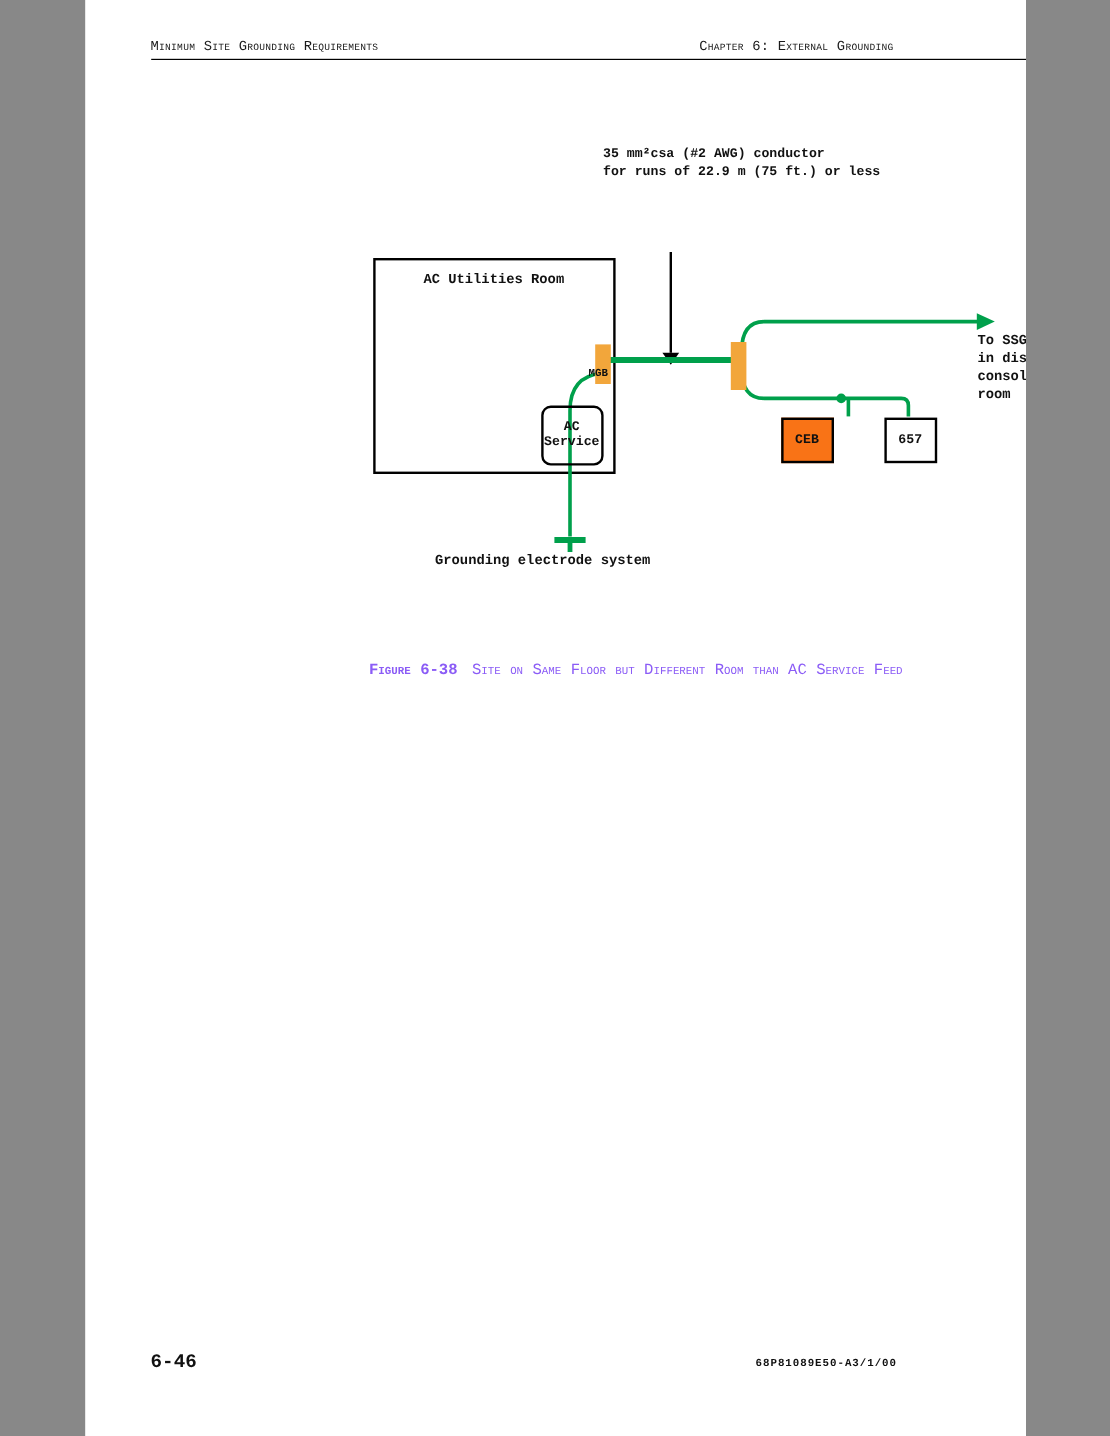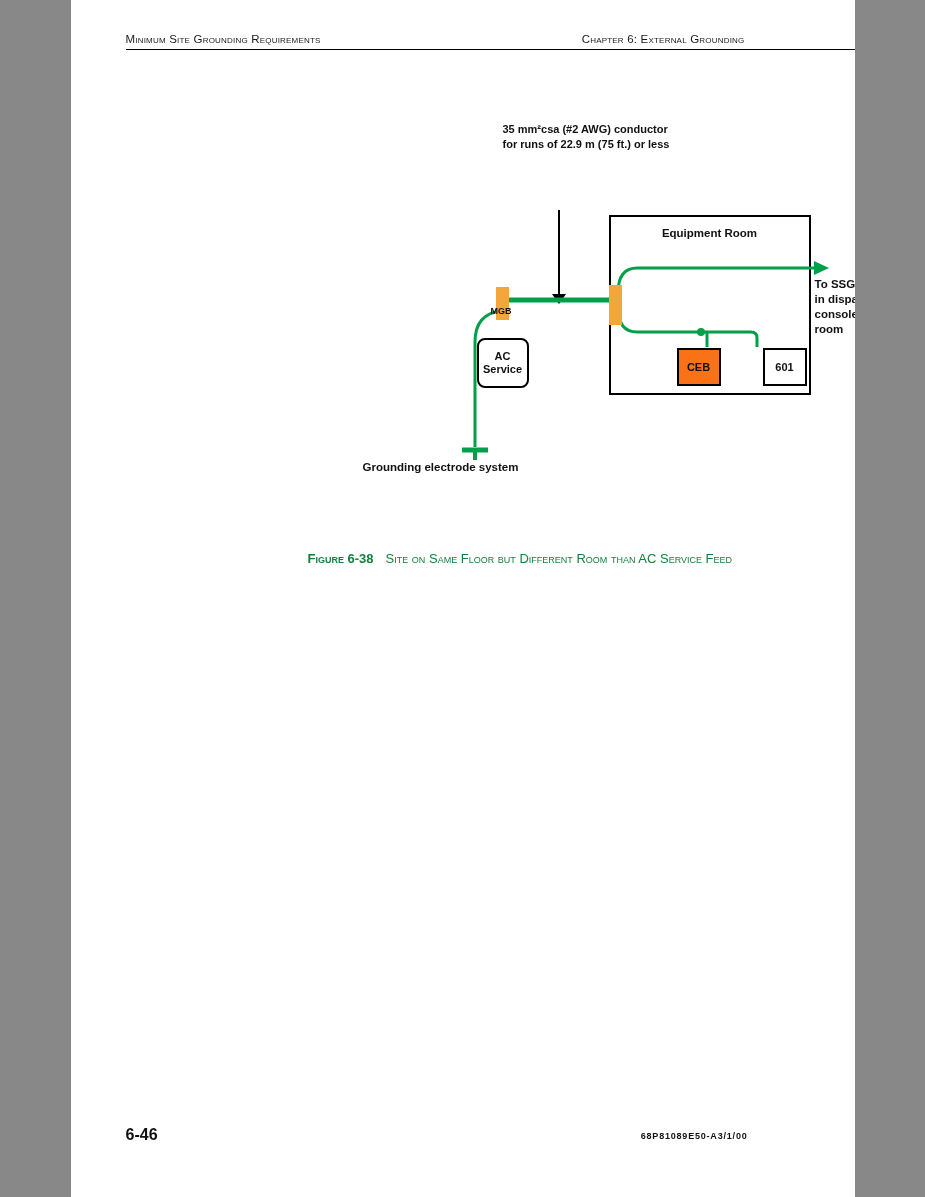--- a/index.html
+++ b/index.html
@@ -6,21 +6,21 @@
     --green:#00A04B;
     --orange:#F2A63B;
     --ink:#111;
   }
   html,body{margin:0;padding:0;background:#888;}
   .page{
     position:relative;
     width:784px;height:1197px;
     margin:0 auto;
     background:#fff;
-    font-family:Liberation Sans, sans-serif;
+    font-family:Liberation Mono, monospace;
     color:var(--ink);
     overflow:hidden;
   }
   .abs{position:absolute;}
 
   
   .hdr{font-size:11.5px;font-variant:small-caps;letter-spacing:.2px;color:#1a1a1a;}
   .hdr-left{left:55px;top:33px;}
   .hdr-right{right:110px;top:33px;margin-left:20px;}
   .hdr-rule{left:55px;top:49px;width:815px;height:1px;background:#000;}
@@ -42,38 +42,38 @@
   .room-title{text-align:center;font-weight:bold;font-size:11.5px;margin-top:10px;}
 
   
   .bar{background:var(--orange);z-index:3;}
   .mgb-bar{left:425px;top:287px;width:13px;height:33px;}
   .eq-bar{left:538px;top:285px;width:13px;height:40px;}
   .mgb-label{left:420px;top:306px;font-size:9px;font-weight:bold;z-index:4;}
 
   
   .inner-box{border:2px solid #000;display:flex;align-items:center;justify-content:center;
-    font-weight:bold;font-size:11px;text-align:center;z-index:3;margin-left:26px;}
+    font-weight:bold;font-size:11px;text-align:center;z-index:3;}
   .ac-service{left:380px;top:338px;width:48px;height:46px;border-radius:8px;
     background:transparent;white-space:pre-line;line-height:13px;}
   .ceb-box{left:580px;top:348px;width:40px;height:34px;background:#f97316;}
   .nine11-box{left:666px;top:348px;width:40px;height:34px;background:#fff;}
 
   
   .ssgb-label{left:744px;top:277px;width:80px;font-weight:bold;font-size:11.5px;
     line-height:15px;white-space:pre-line;z-index:4;}
   .ground-label{left:248px;top:461px;font-weight:bold;font-size:11.5px;margin-left:44px;}
 
   
   .net{left:0;top:0;width:925px;height:1197px;z-index:2;pointer-events:none;}
   .gline{stroke:var(--green);fill:none;}
   .gfill{fill:var(--green);stroke:none;}
 
   
-  .caption{left:237px;top:551px;font-size:13px;font-variant:small-caps;color:#15803d;}
+  .caption{left:237px;top:551px;font-size:13px;font-variant:small-caps;color:#8b5cf6;}
   .cap-label{font-weight:bold;padding-right:12px;}
 
   
   .pg-num{left:55px;top:1126px;font-weight:bold;font-size:16px;}
   .doc-ref{right:107px;top:1131px;font-size:9px;font-weight:bold;letter-spacing:.8px;display:flex;}
 </style>
 </head>
 <body>
 
 <div class="page">
@@ -81,22 +81,22 @@
   <div class="abs hdr hdr-left">Minimum Site Grounding Requirements</div>
   <div class="abs hdr hdr-right">Chapter 6: External Grounding</div>
   <div class="abs hdr-rule"></div>
 
   <div class="abs ann ann1">35 mm²csa (#2 AWG) conductor
 for runs of 22.9 m (75 ft.) or less</div>
 
   <div class="abs arrow-line"></div>
   <div class="abs arrow-head"></div>
 
-  <div class="abs room room-right">
-    <div class="room-title">Equipment Room</div>
+  <div class="abs room room-left">
+    <div class="room-title">AC Utilities Room</div>
   </div>
 
   <svg class="abs net" viewBox="0 0 925 1197">
     <path class="gline" stroke-width="5" d="M 431 300 H 546"></path>
     <path class="gline" stroke-width="3" d="M 547 293 Q 547 268 566 268 H 744"></path>
     <polygon class="gfill" points="743,261 758,268 743,275"></polygon>
     <path class="gline" stroke-width="3" d="M 547 307 Q 547 332 566 332 H 680 Q 686 332 686 338 V 347"></path>
     <path class="gline" stroke-width="3" d="M 636 332 V 347"></path>
     <circle class="gfill" cx="630" cy="332" r="4"></circle>
     <circle class="gfill" cx="547" cy="316" r="3"></circle>
@@ -105,21 +105,21 @@
     <path class="gline" stroke-width="4" d="M 404 450 V 460"></path>
   </svg>
 
   <div class="abs bar mgb-bar"></div>
   <div class="abs mgb-label">MGB</div>
   <div class="abs bar eq-bar"></div>
 
   <div class="abs inner-box ac-service">AC
 Service</div>
   <div class="abs inner-box ceb-box">CEB</div>
-  <div class="abs inner-box nine11-box">601</div>
+  <div class="abs inner-box nine11-box">657</div>
 
   <div class="abs ssgb-label">To SSGB
 in dispatch
 console
 room</div>
   <div class="abs ground-label">Grounding electrode system</div>
 
   <div class="abs caption">
     <span class="cap-label">Figure 6-38</span><span>Site on Same Floor but Different Room than AC Service Feed</span>
   </div>

